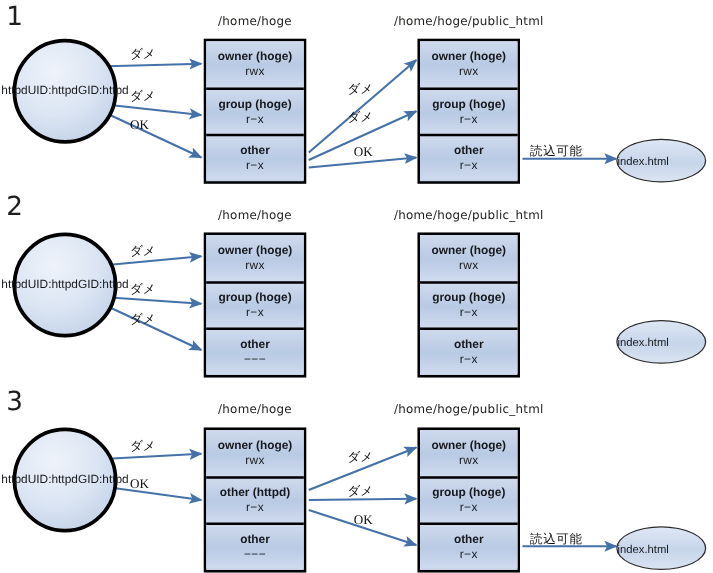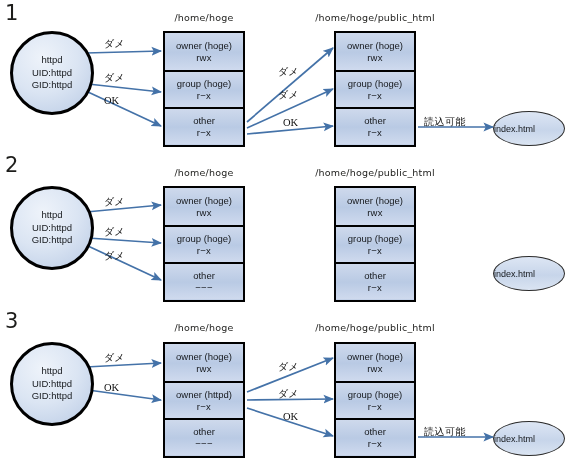--- a/index.html
+++ b/index.html
@@ -25,27 +25,27 @@
     position:absolute;border:2.5px solid #000;box-sizing:border-box;
     background:#c3d1e8;
   }
   .permrow{
     position:relative;box-sizing:border-box;
     background:linear-gradient(to bottom,#ced9ec 0%,#b9cae4 52%,#cfdaee 100%);
     display:flex;flex-direction:column;align-items:center;justify-content:center;
     overflow:hidden;
   }
   .permrow + .permrow{border-top:2.5px solid #000;}
-  .permrow .rname{font-size:9.5px;line-height:12px;color:#15181c;white-space:nowrap;}
+  .permrow .rname{font-size:9.5px;line-height:12px;color:#15181c;white-space:nowrap;font-weight:bold;}
   .permrow .rperm{font-size:9.5px;line-height:12px;color:#15181c;white-space:nowrap;letter-spacing:0.3px;}
 
   .node-circle{
     position:absolute;border:3px solid #000;border-radius:50%;
     background:radial-gradient(circle at 38% 30%, #eef3fa 0%, #dbe5f3 48%, #b9cae4 100%);
-    display:flex;flex-direction:column;align-items:center;justify-content:center;
+    display:flex;flex-direction:row;align-items:center;justify-content:center;
   }
   .node-circle span{font-size:9.5px;line-height:12.5px;color:#15181c;white-space:nowrap;}
 
   .node-ellipse{
     position:absolute;border:1.6px solid #2a2a2a;border-radius:50%;
     background:linear-gradient(to bottom,#dde6f4 0%,#c7d5ea 55%,#dae4f2 100%);
     display:flex;align-items:center;justify-content:flex-start;
   }
   .node-ellipse span{font-size:9px;line-height:10px;color:#15181c;white-space:nowrap;}
 
@@ -206,21 +206,21 @@
     <span>GID:httpd</span>
   </div>
 
   <div class="path-label" style="left:163px;top:322px;width:82px;">/home/hoge</div>
   <div class="permbox" style="left:163px;top:342px;width:82px;height:116px;">
     <div class="permrow" style="height:37px;">
       <div class="rname">owner (hoge)</div>
       <div class="rperm">rwx</div>
     </div>
     <div class="permrow" style="height:37px;">
-      <div class="rname">owner (httpd)</div>
+      <div class="rname">other (httpd)</div>
       <div class="rperm">r−x</div>
     </div>
     <div class="permrow" style="height:37px;">
       <div class="rname">other</div>
       <div class="rperm">−−−</div>
     </div>
   </div>
 
   <div class="path-label" style="left:310px;top:322px;width:130px;">/home/hoge/public_html</div>
   <div class="permbox" style="left:334px;top:342px;width:82px;height:116px;">

